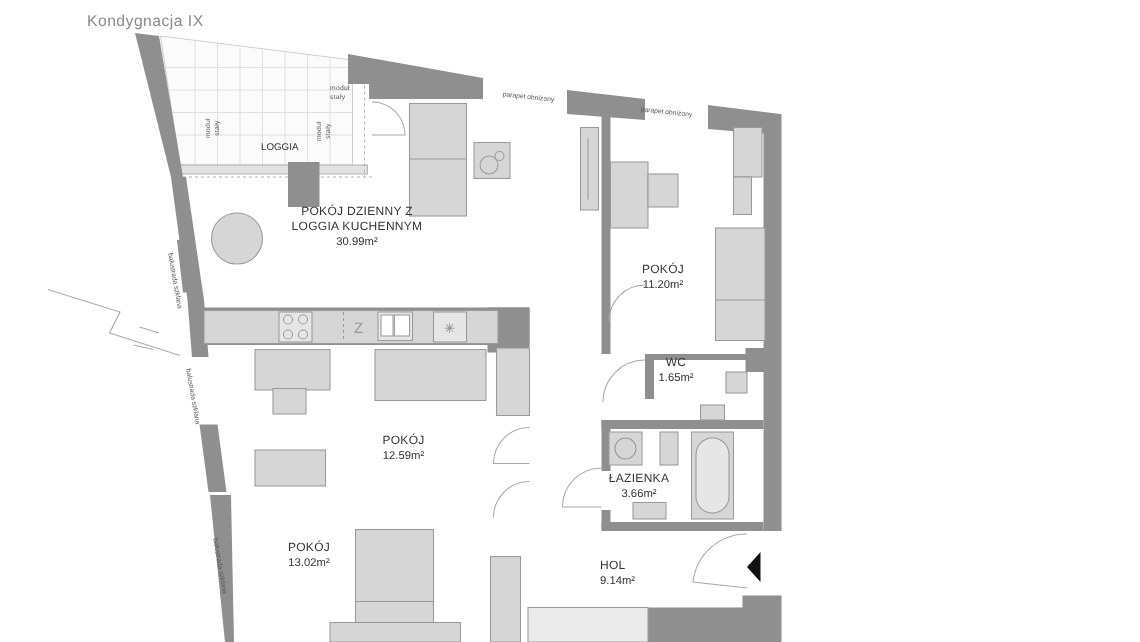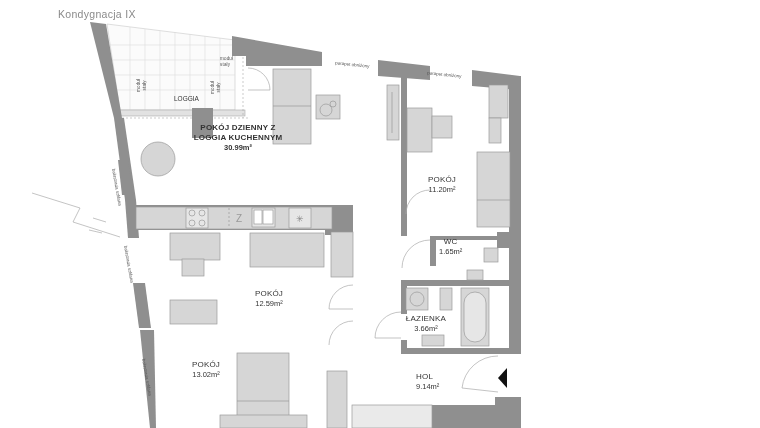--- a/index.html
+++ b/index.html
@@ -146,21 +146,21 @@
     <polyline points="32,193 80,208 73,222 120,237"></polyline>
     <line x1="93" y1="218" x2="106" y2="222"></line>
     <line x1="89" y1="230" x2="102" y2="233"></line>
   </g>
 
   <polygon points="498,378 507,368 507,388" fill="#111"></polygon>
 </svg>
 
 <div class="lbl" style="left:174px;top:94px;font-size:6.5px;">LOGGIA</div>
 
-<div class="lbl" style="left:178px;top:123px;width:120px;font-weight:bold;">
+<div class="lbl" style="left:178px;top:136px;width:120px;">
   <span class="name">POKÓJ DZIENNY Z</span>
   <span class="name">LOGGIA KUCHENNYM</span>
   <span class="area">30.99m²</span>
 </div>
 
 <div class="lbl" style="left:422px;top:175px;width:40px;">
   <span class="name">POKÓJ</span>
   <span class="area">11.20m²</span>
 </div>
 
@@ -177,21 +177,21 @@
 <div class="lbl" style="left:400px;top:314px;width:52px;">
   <span class="name">ŁAZIENKA</span>
   <span class="area">3.66m²</span>
 </div>
 
 <div class="lbl" style="left:186px;top:360px;width:40px;">
   <span class="name">POKÓJ</span>
   <span class="area">13.02m²</span>
 </div>
 
-<div class="lbl" style="left:416px;top:372px;text-align:left;">
+<div class="lbl" style="left:400px;top:372px;text-align:left;">
   <span class="name">HOL</span>
   <span class="area">9.14m²</span>
 </div>
 
 <div class="lbl small" style="left:220px;top:56px;text-align:left;line-height:6px;">
   <span class="name">moduł</span>
   <span class="name">stały</span>
 </div>
 <div class="lbl small" style="left:136px;top:92px;transform:rotate(-90deg);transform-origin:left top;line-height:6px;">
   <span class="name">moduł</span>

